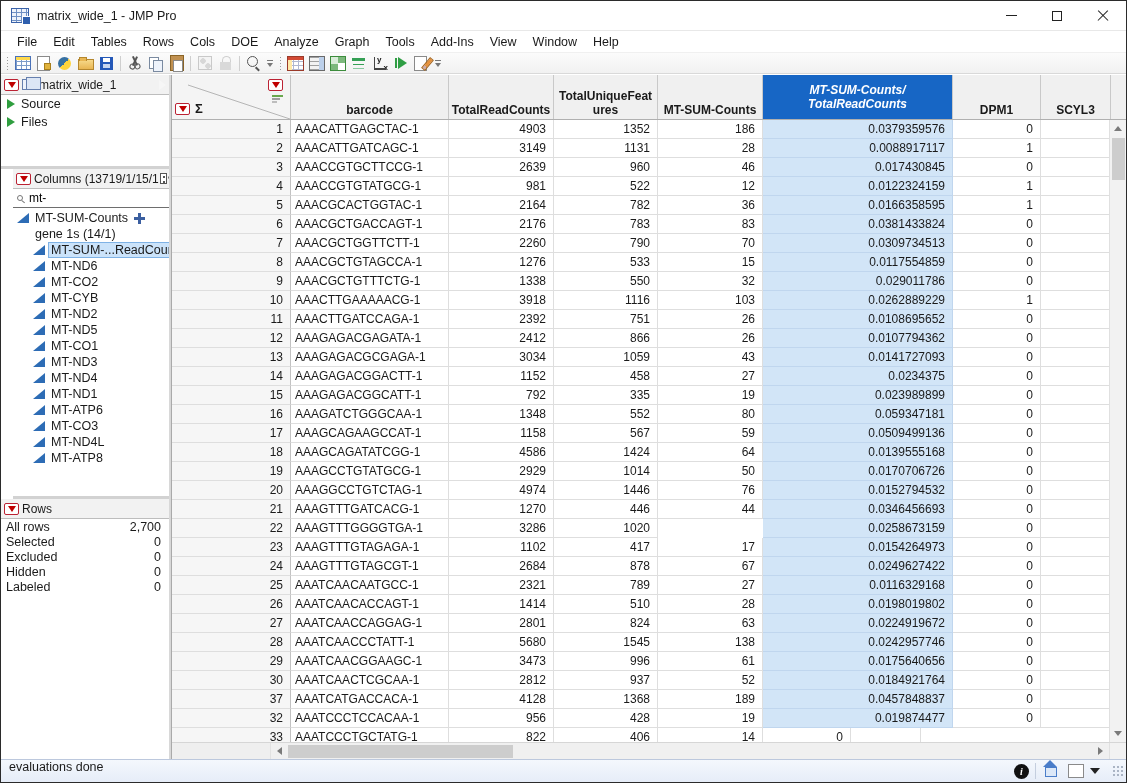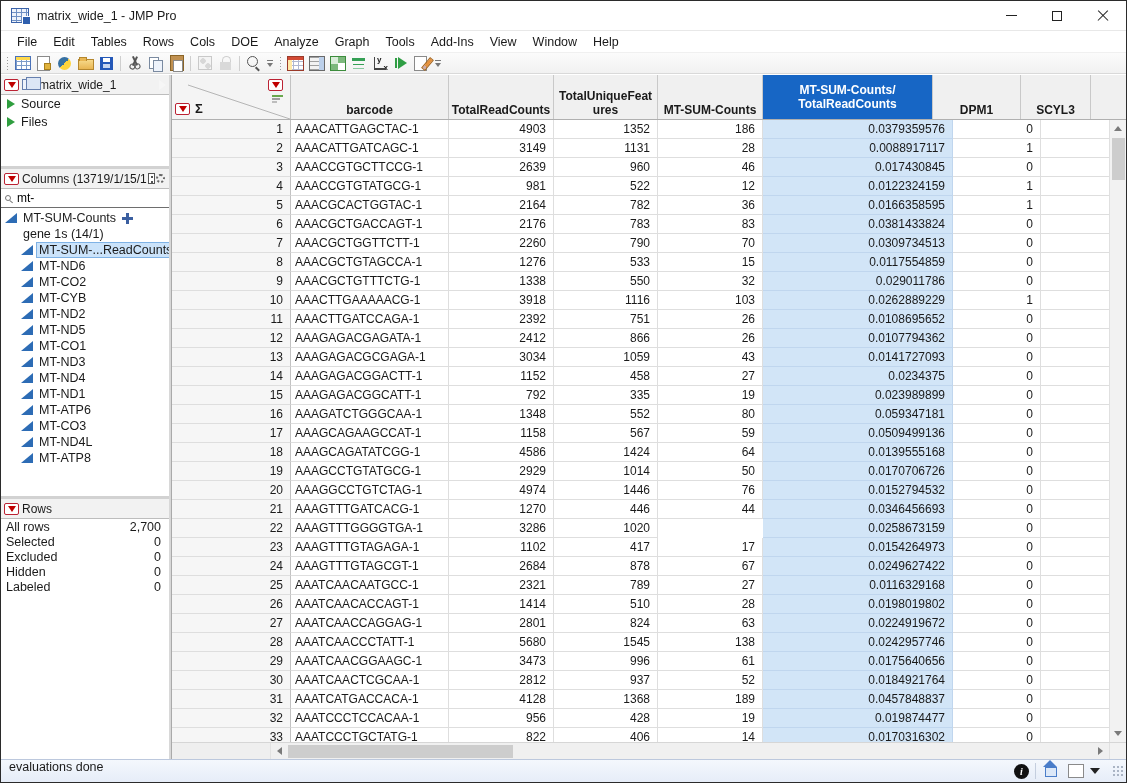--- a/index.html
+++ b/index.html
@@ -79,21 +79,21 @@
   .i-launch:before{content:"";width:2px;height:10px;background:#2f9e44;margin-right:1px;}
   .i-launch:after{content:"";width:0;height:0;border-top:6px solid transparent;border-bottom:6px solid transparent;border-left:9px solid #2f9e44;}
   .i-script-editor:before{content:"";width:11px;height:13px;background:#fff;border:1px solid #8a8a8a;margin-right:3px;}
   .i-script-editor:after{content:"";position:absolute;right:2px;top:3px;width:3px;height:12px;background:linear-gradient(#e8913a 0 9px,#caa 9px);transform:rotate(40deg);border:0.5px solid #a86820;}
   
   #main{position:absolute;top:74px;left:0;right:0;bottom:23px;display:flex;}
   
   #sidebar{width:168px;display:flex;flex-direction:column;background:#fff;}
   .panel{background:#fff;overflow:hidden;position:relative;}
   #p-table{height:94px;border-bottom:3px solid #d2d2d2;}
-  #p-cols{height:330px;border-bottom:3px solid #d2d2d2;}
+  #p-cols{height:330px;border-bottom:3px solid #d2d2d2;margin-left:12px;}
   #p-rows{flex:1;}
   .phead{height:20px;display:flex;align-items:center;background:#f2f2f2;border-bottom:1px solid #bdbdbd;padding:0 3px;font-size:12px;white-space:nowrap;overflow:hidden;}
   .rtbtn{width:15px;height:12px;background:#fff;border:1px solid #b23;border-radius:2px;display:inline-flex;align-items:center;justify-content:center;flex:none;margin-right:3px;}
   .rtbtn:after{content:"";width:0;height:0;border-left:4px solid transparent;border-right:4px solid transparent;border-top:6px solid #c00000;}
   .winicon{width:13px;height:11px;border:1px solid #667fae;background:#eef3fb;position:relative;margin-right:4px;flex:none;}
   .winicon:before{content:"";position:absolute;top:-3px;left:3px;width:13px;height:11px;border:1px solid #667fae;background:#dce6f5;}
   .expand-tri{margin-left:auto;width:0;height:0;border-top:5px solid transparent;border-bottom:5px solid transparent;border-left:7px solid #f6f6f6;position:relative;}
   .expand-tri:before{content:"";position:absolute;left:-8px;top:-6px;width:0;height:0;border-top:6px solid transparent;border-bottom:6px solid transparent;border-left:8px solid #8a8a8a;z-index:-1;}
   .sitem{display:flex;align-items:center;height:18px;padding-left:6px;font-size:12.5px;}
   .gtri{width:0;height:0;border-top:5px solid transparent;border-bottom:5px solid transparent;border-left:8px solid #2f9e3f;margin-right:6px;}
@@ -389,21 +389,21 @@
               <i></i>
             </span>
           <span class="rtbtn rt-rows"></span>
           <span class="sigma">Σ</span>
         </div>
       <div class="hc" style="width: 158px;">barcode</div>
           <div class="hc" style="width: 105px;">TotalReadCounts</div>
           <div class="hc" style="width: 104px;">TotalUniqueFeat
 ures</div>
           <div class="hc" style="width: 105px;">MT-SUM-Counts</div>
-          <div class="hc sel" style="width: 170px;">MT-SUM-Counts/
+          <div class="hc sel" style="width: 190px; font-style: italic;">MT-SUM-Counts/
 TotalReadCounts</div>
           <div class="hc" style="width: 88px;">DPM1</div>
           <div class="hc" style="width: 70px;">SCYL3</div>
         </div>
       <div id="tbody">
           <div class="trow">
             <div class="c rowhdr num" style="width: 119px;">1</div>
             <div class="c" style="width: 158px;">AAACATTGAGCTAC-1</div>
             <div class="c num" style="width: 105px;">4903</div>
             <div class="c num" style="width: 104px;">1352</div>
@@ -696,21 +696,21 @@
             <div class="c rowhdr num" style="width: 119px;">30</div>
             <div class="c" style="width: 158px;">AAATCAACTCGCAA-1</div>
             <div class="c num" style="width: 105px;">2812</div>
             <div class="c num" style="width: 104px;">937</div>
             <div class="c num" style="width: 105px;">52</div>
             <div class="c num sel" style="width: 190px;">0.0184921764</div>
             <div class="c num" style="width: 88px;">0</div>
             <div class="c num" style="width: 70px;"></div>
           </div>
           <div class="trow">
-            <div class="c rowhdr num" style="width: 119px;">31</div>
+            <div class="c rowhdr num" style="width: 119px;">37</div>
             <div class="c" style="width: 158px;">AAATCATGACCACA-1</div>
             <div class="c num" style="width: 105px;">4128</div>
             <div class="c num" style="width: 104px;">1368</div>
             <div class="c num" style="width: 105px;">189</div>
             <div class="c num sel" style="width: 190px;">0.0457848837</div>
             <div class="c num" style="width: 88px;">0</div>
             <div class="c num" style="width: 70px;"></div>
           </div>
           <div class="trow">
             <div class="c rowhdr num" style="width: 119px;">32</div>
@@ -721,21 +721,20 @@
             <div class="c num sel" style="width: 190px;">0.019874477</div>
             <div class="c num" style="width: 88px;">0</div>
             <div class="c num" style="width: 70px;"></div>
           </div>
           <div class="trow">
             <div class="c rowhdr num" style="width: 119px;">33</div>
             <div class="c" style="width: 158px;">AAATCCCTGCTATG-1</div>
             <div class="c num" style="width: 105px;">822</div>
             <div class="c num" style="width: 104px;">406</div>
             <div class="c num" style="width: 105px;">14</div>
-            <div class="c num sel" style="width: 190px;">0.0170316302</div>
             <div class="c num" style="width: 88px;">0</div>
             <div class="c num" style="width: 70px;"></div>
           </div>
         </div>
 
       <div id="vscroll">
         <div class="sb-arrow">
             <span class="tri-up"></span>
           </div>
         <div id="v-thumb"></div>

